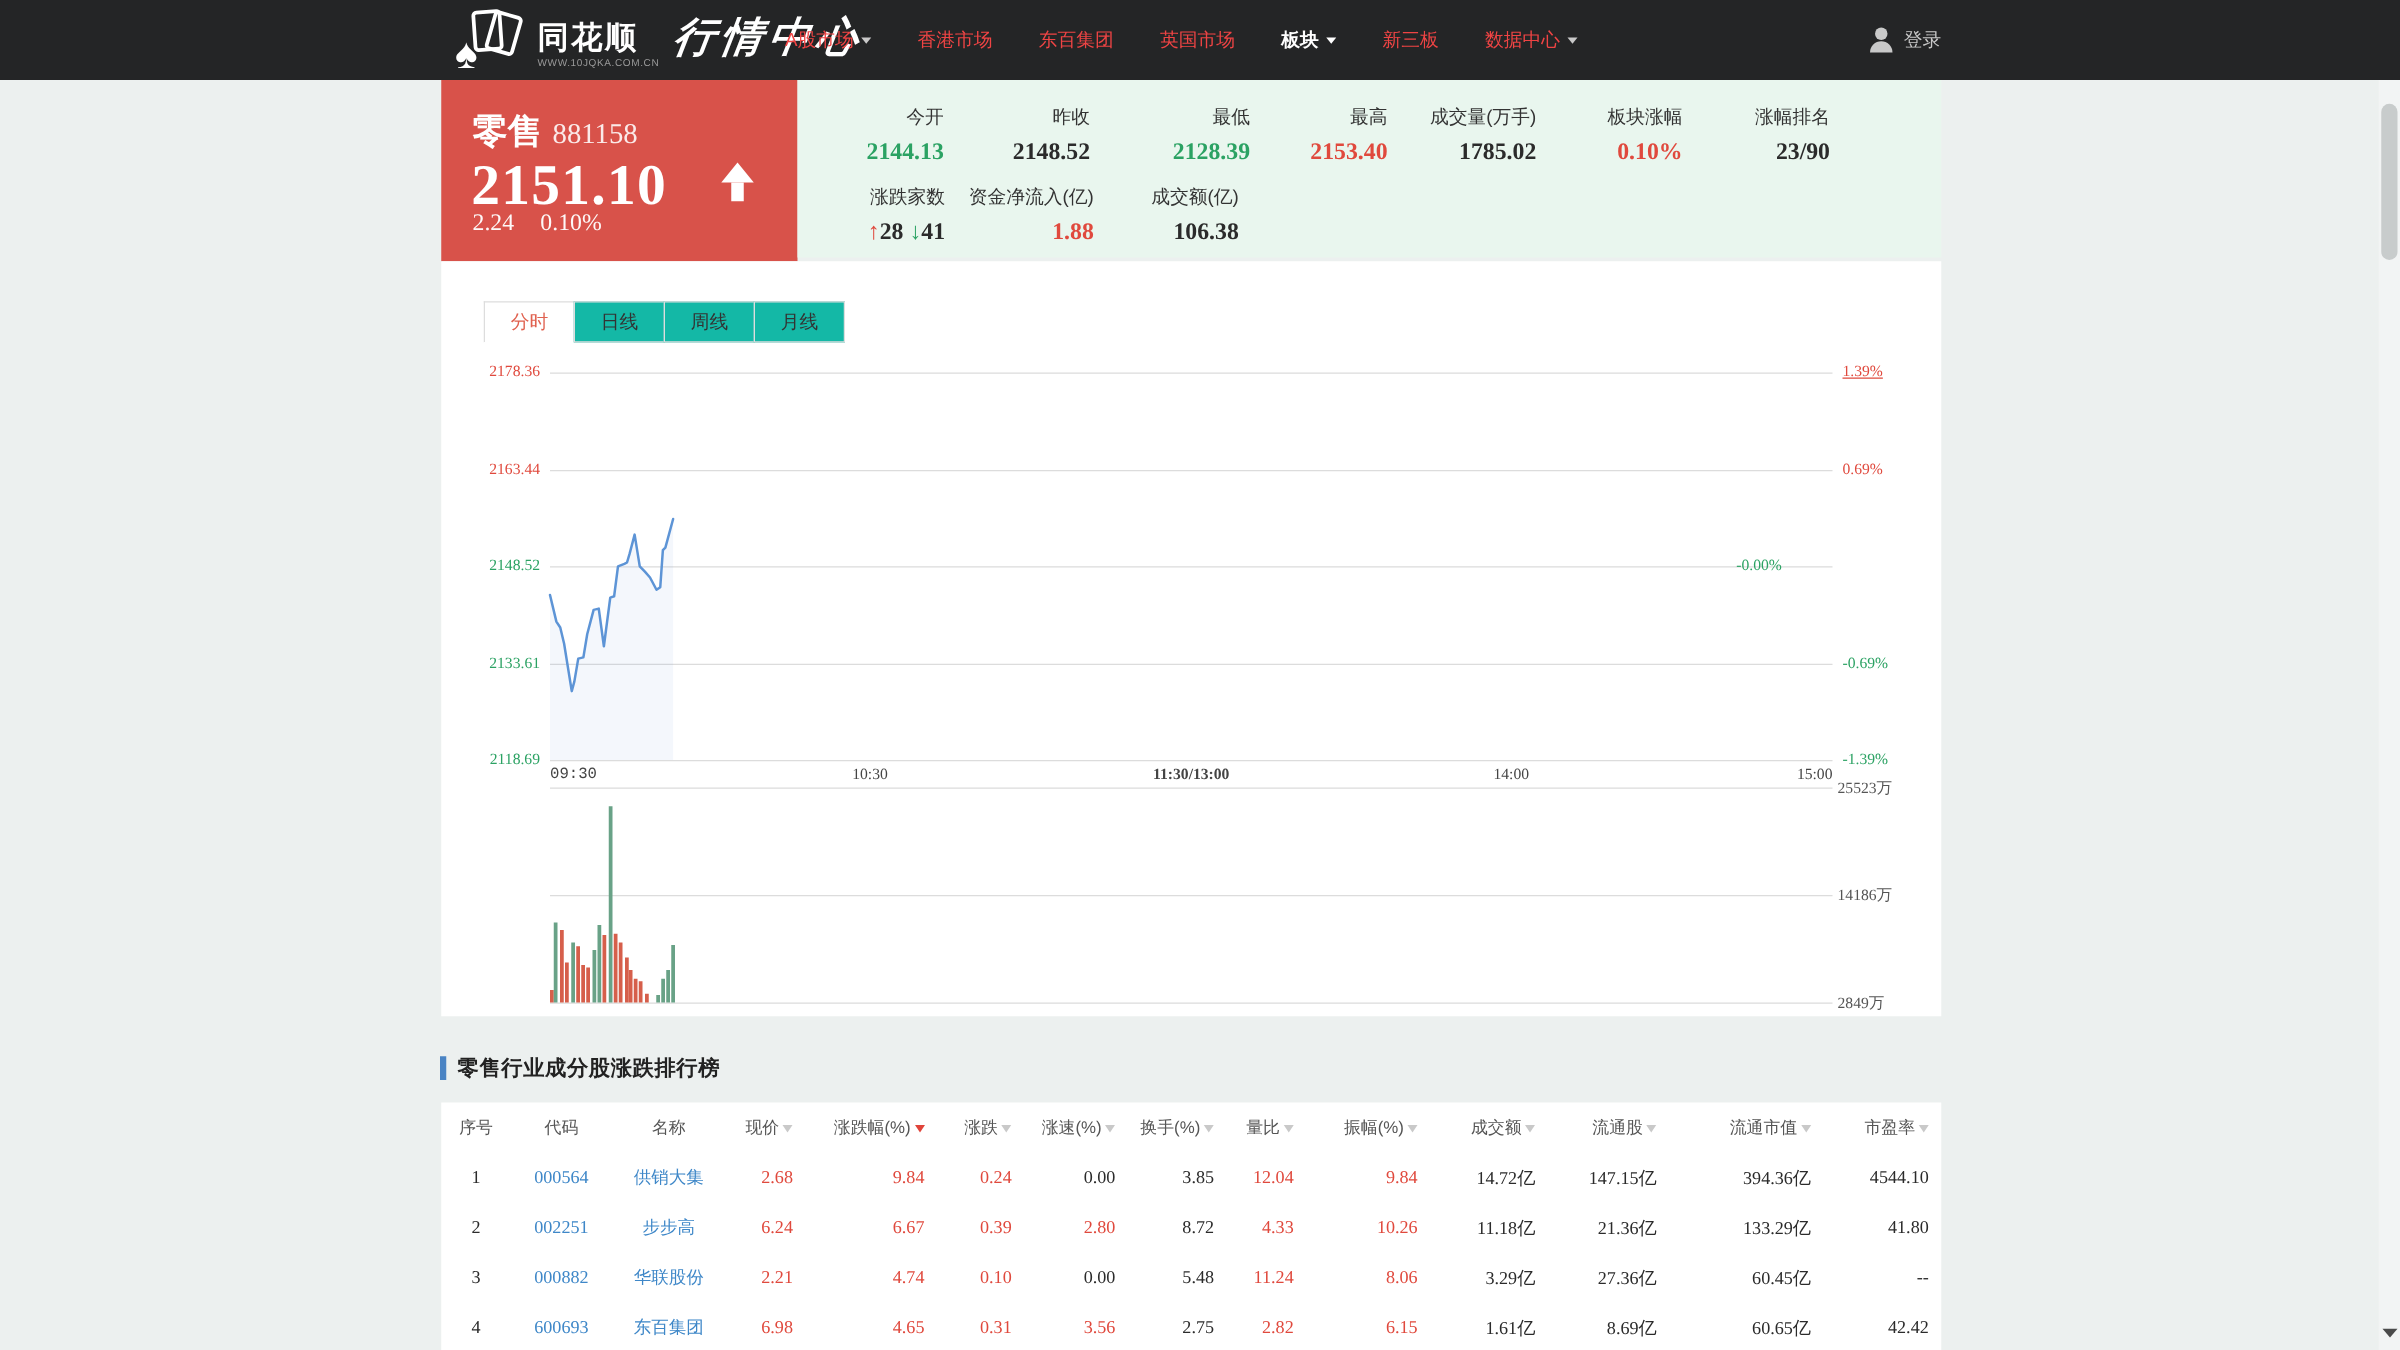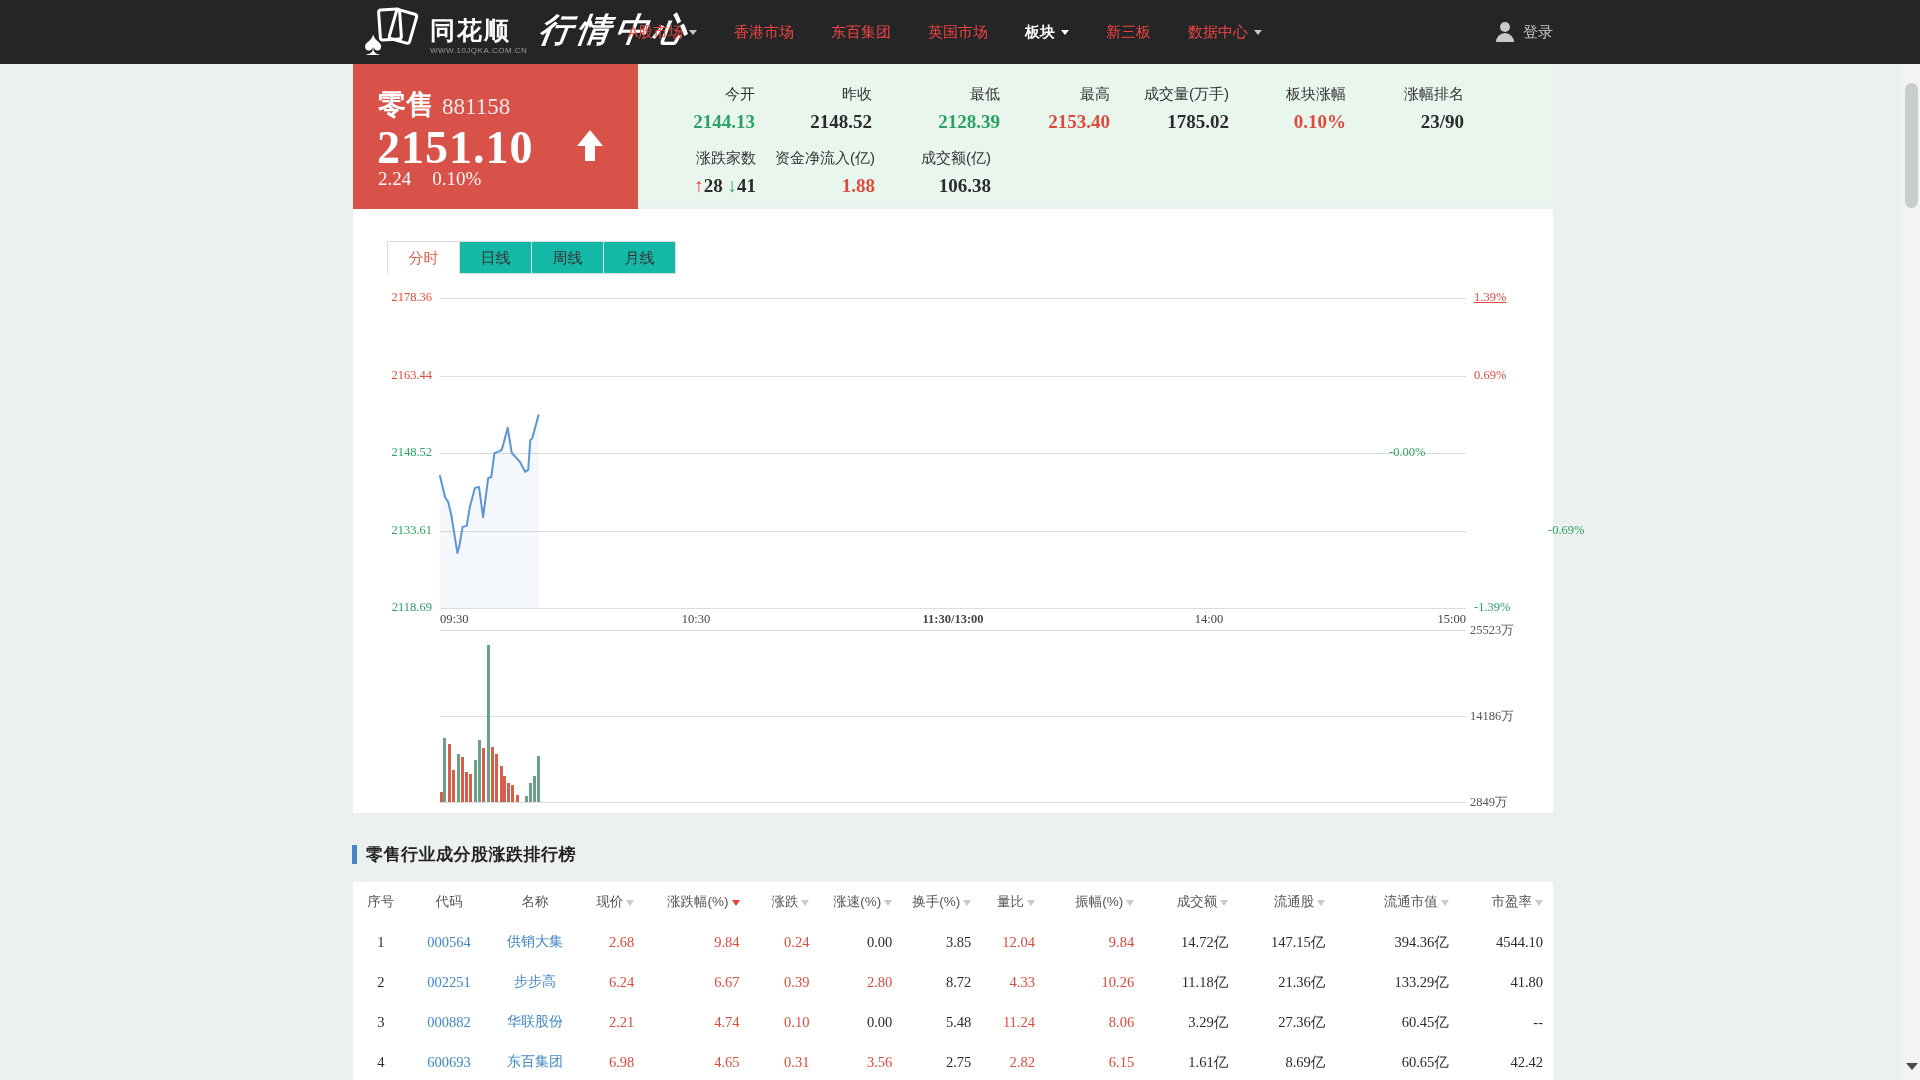--- a/index.html
+++ b/index.html
@@ -246,23 +246,23 @@
     </div>
   <div id="axis-layer">
       <div class="axis-label yl c-red" style="left: 348px; top: 290px;">2178.36</div>
       <div class="axis-label yl c-red" style="left: 348px; top: 367.5px;">2163.44</div>
       <div class="axis-label yl c-green" style="left: 348px; top: 445px;">2148.52</div>
       <div class="axis-label yl c-green" style="left: 348px; top: 522.5px;">2133.61</div>
       <div class="axis-label yl c-green" style="left: 348px; top: 600px;">2118.69</div>
       <div class="axis-label c-red" style="left: 1474px; top: 290px; text-decoration: underline;">1.39%</div>
       <div class="axis-label c-red" style="left: 1474px; top: 367.5px;">0.69%</div>
       <div class="axis-label c-green" style="left: 1389px; top: 445px;">-0.00%</div>
-      <div class="axis-label c-green" style="left: 1548px; top: 522.5px; text-align: center;">-0.69%</div>
+      <div class="axis-label c-green" style="left: 1474px; top: 522.5px; text-align: center;">-0.69%</div>
       <div class="axis-label c-green" style="left: 1474px; top: 600px;">-1.39%</div>
-      <div class="axis-label xlab" style="left: 440px; width: 60px; top: 612px; text-align: left;">09:30</div>
+      <div class="axis-label xlab" style="left: 440px; width: 60px; top: 612px; text-align: left; font-family: Liberation Mono, monospace;">09:30</div>
       <div class="axis-label xlab" style="left: 646px; width: 100px; top: 612px; text-align: center;">10:30</div>
       <div class="axis-label xlab" style="left: 903px; width: 100px; top: 612px; text-align: center; font-weight: bold;">11:30/13:00</div>
       <div class="axis-label xlab" style="left: 1159px; width: 100px; top: 612px; text-align: center;">14:00</div>
       <div class="axis-label xlab" style="left: 1386px; width: 80px; top: 612px; text-align: right;">15:00</div>
       <div class="axis-label vlab" style="left: 1470px; top: 622px;">25523万</div>
       <div class="axis-label vlab" style="left: 1470px; top: 708px;">14186万</div>
       <div class="axis-label vlab" style="left: 1470px; top: 794px;">2849万</div>
     </div>
 
   <div class="section-title">

